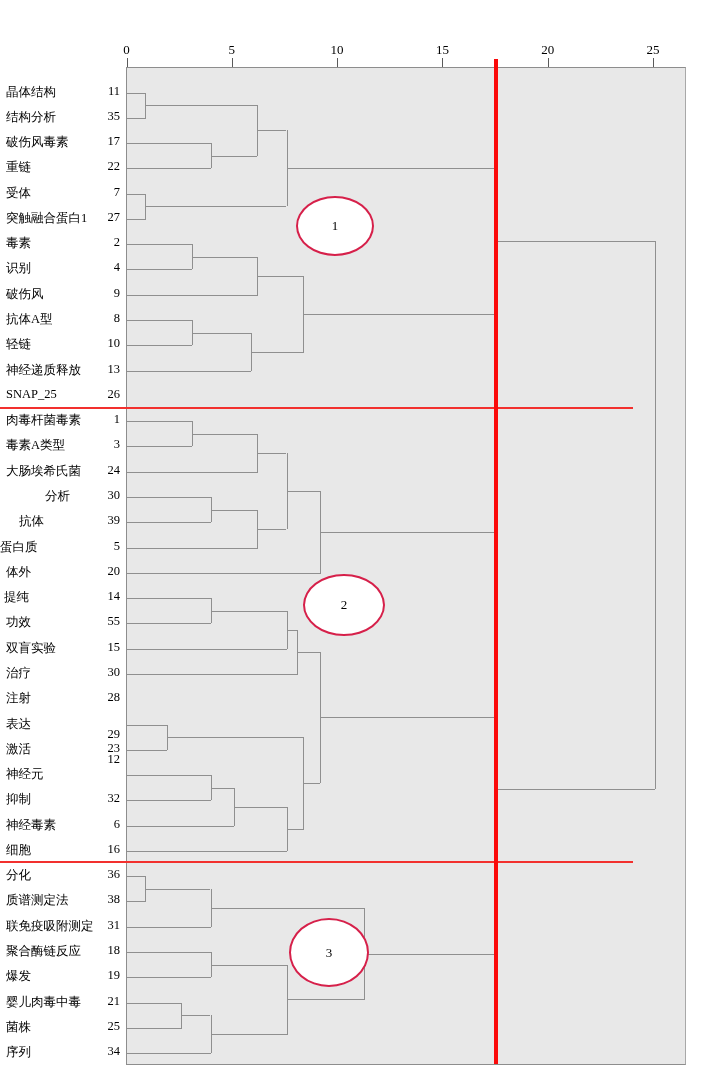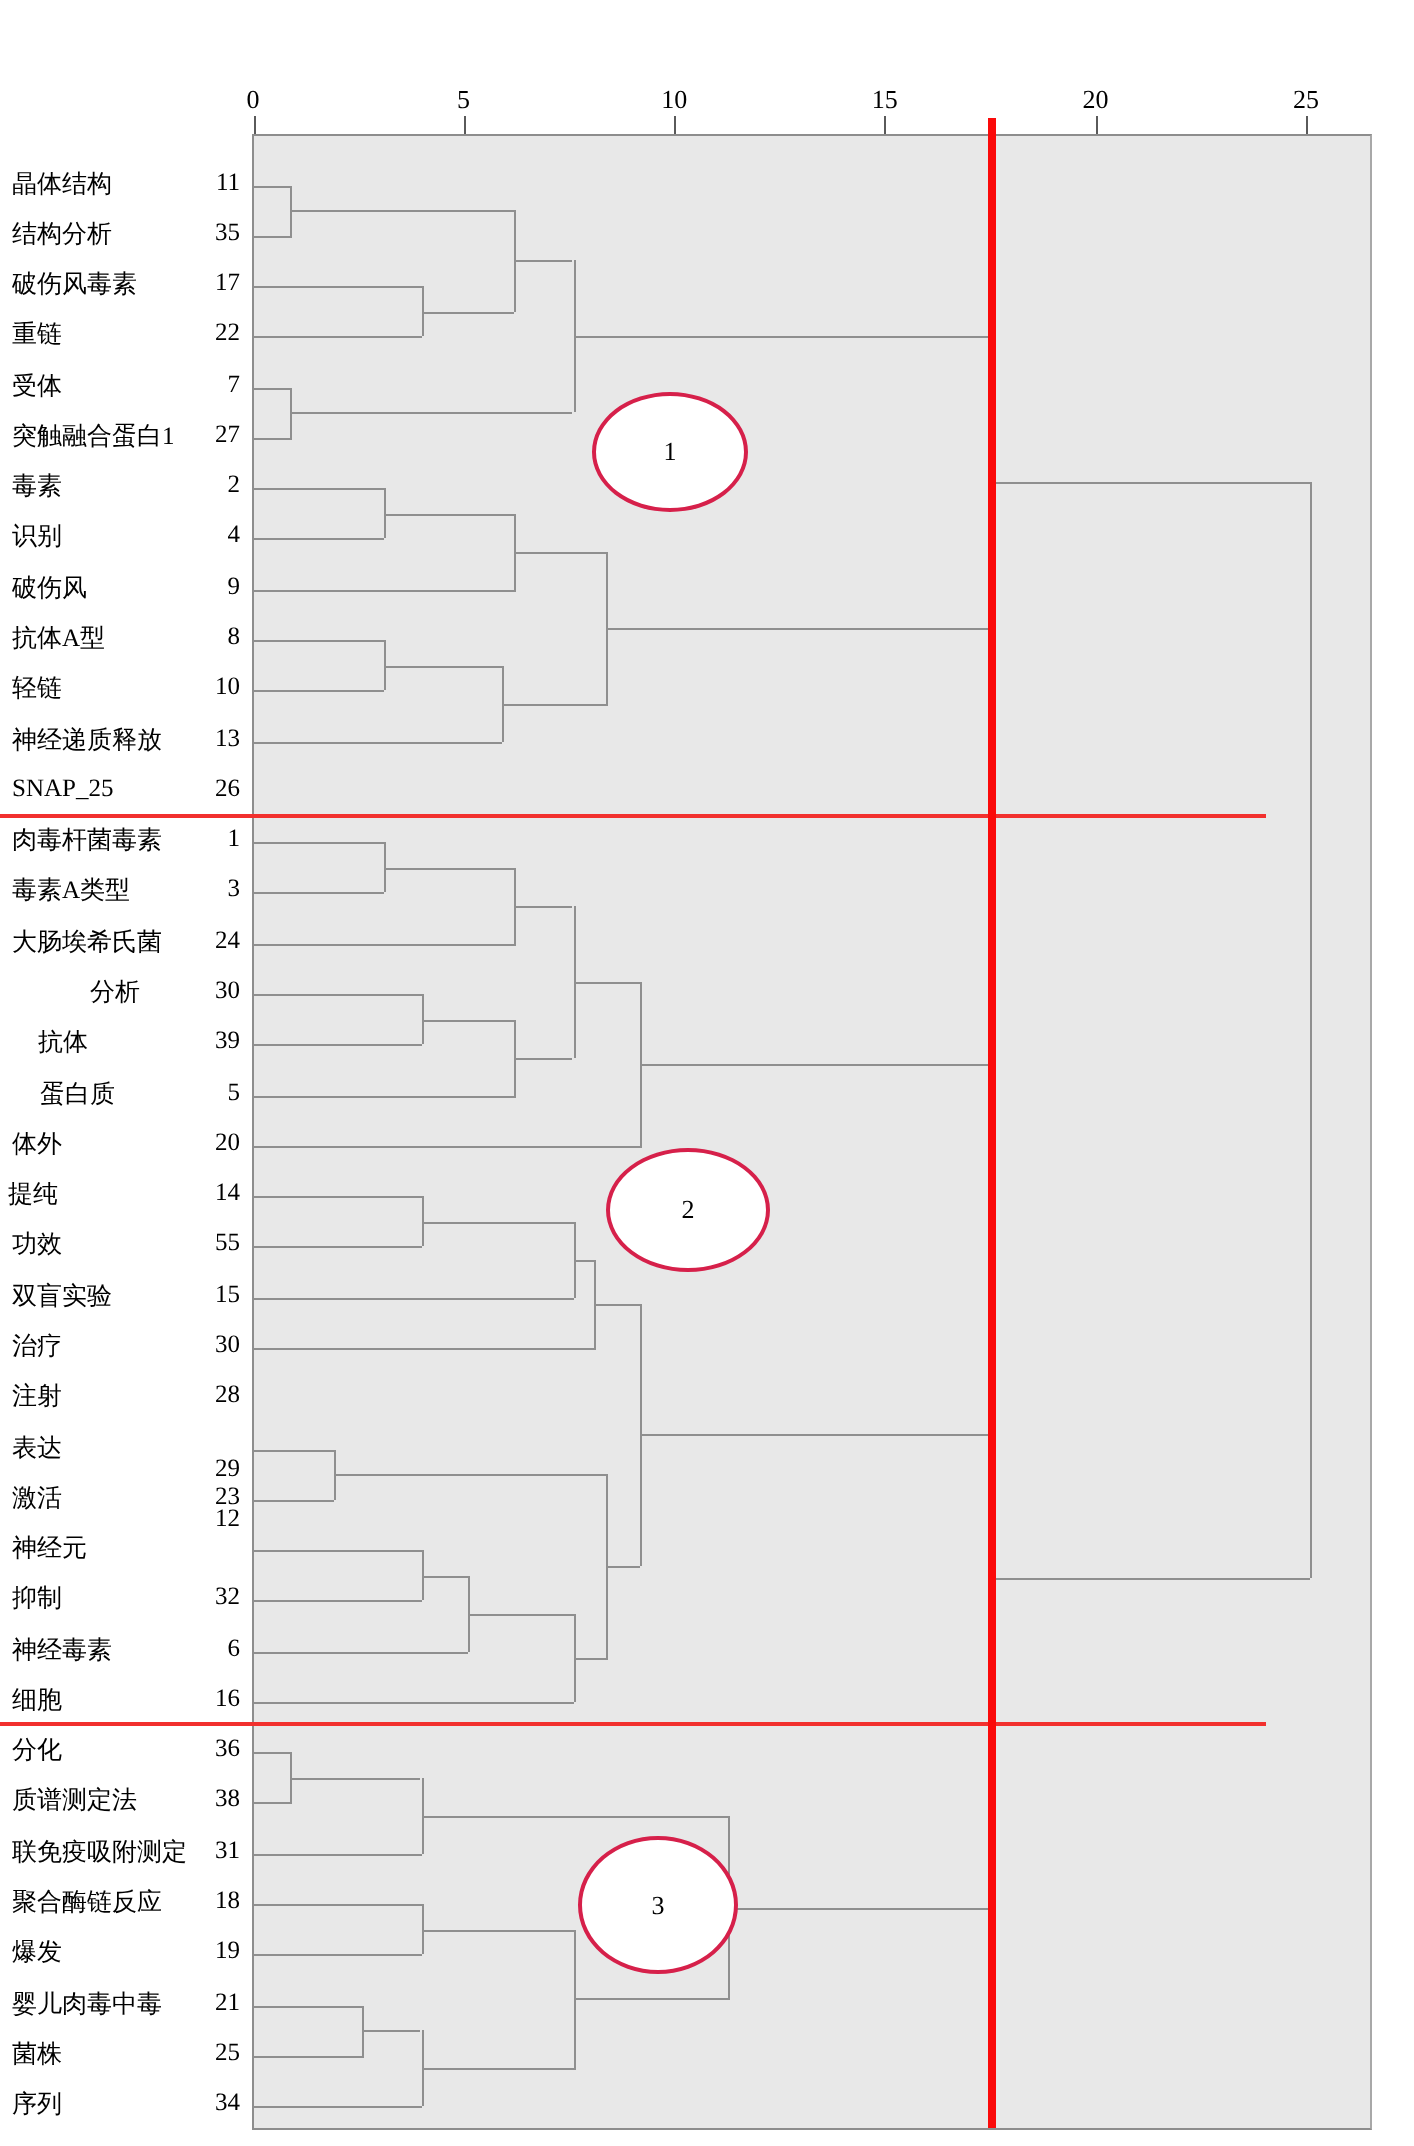--- a/index.html
+++ b/index.html
@@ -87,21 +87,21 @@
       <div class="leaf-name" style="left: 6px; top: 412.14px;">肉毒杆菌毒素</div>
       <div class="leaf-num" style="left: 94px; top: 412.14px;">1</div>
       <div class="leaf-name" style="left: 6px; top: 437.42px;">毒素A类型</div>
       <div class="leaf-num" style="left: 94px; top: 437.42px;">3</div>
       <div class="leaf-name" style="left: 6px; top: 462.7px;">大肠埃希氏菌</div>
       <div class="leaf-num" style="left: 94px; top: 462.7px;">24</div>
       <div class="leaf-name" style="left: 6px; top: 488px; margin-left: 39px;">分析</div>
       <div class="leaf-num" style="left: 94px; top: 487.98px;">30</div>
       <div class="leaf-name" style="left: 6px; top: 513.26px; margin-left: 13px;">抗体</div>
       <div class="leaf-num" style="left: 94px; top: 513.26px;">39</div>
-      <div class="leaf-name" style="left: 20px; top: 538.54px;">蛋白质</div>
+      <div class="leaf-name" style="left: 0; top: 538.54px;">蛋白质</div>
       <div class="leaf-num" style="left: 94px; top: 538.54px;">5</div>
       <div class="leaf-name" style="left: 6px; top: 563.82px;">体外</div>
       <div class="leaf-num" style="left: 94px; top: 563.82px;">20</div>
       <div class="leaf-name" style="left: 4px; top: 589.1px;">提纯</div>
       <div class="leaf-num" style="left: 94px; top: 589.1px;">14</div>
       <div class="leaf-name" style="left: 6px; top: 614.38px;">功效</div>
       <div class="leaf-num" style="left: 94px; top: 614.38px;">55</div>
       <div class="leaf-name" style="left: 6px; top: 639.66px;">双盲实验</div>
       <div class="leaf-num" style="left: 94px; top: 639.66px;">15</div>
       <div class="leaf-name" style="left: 6px; top: 664.94px;">治疗</div>

